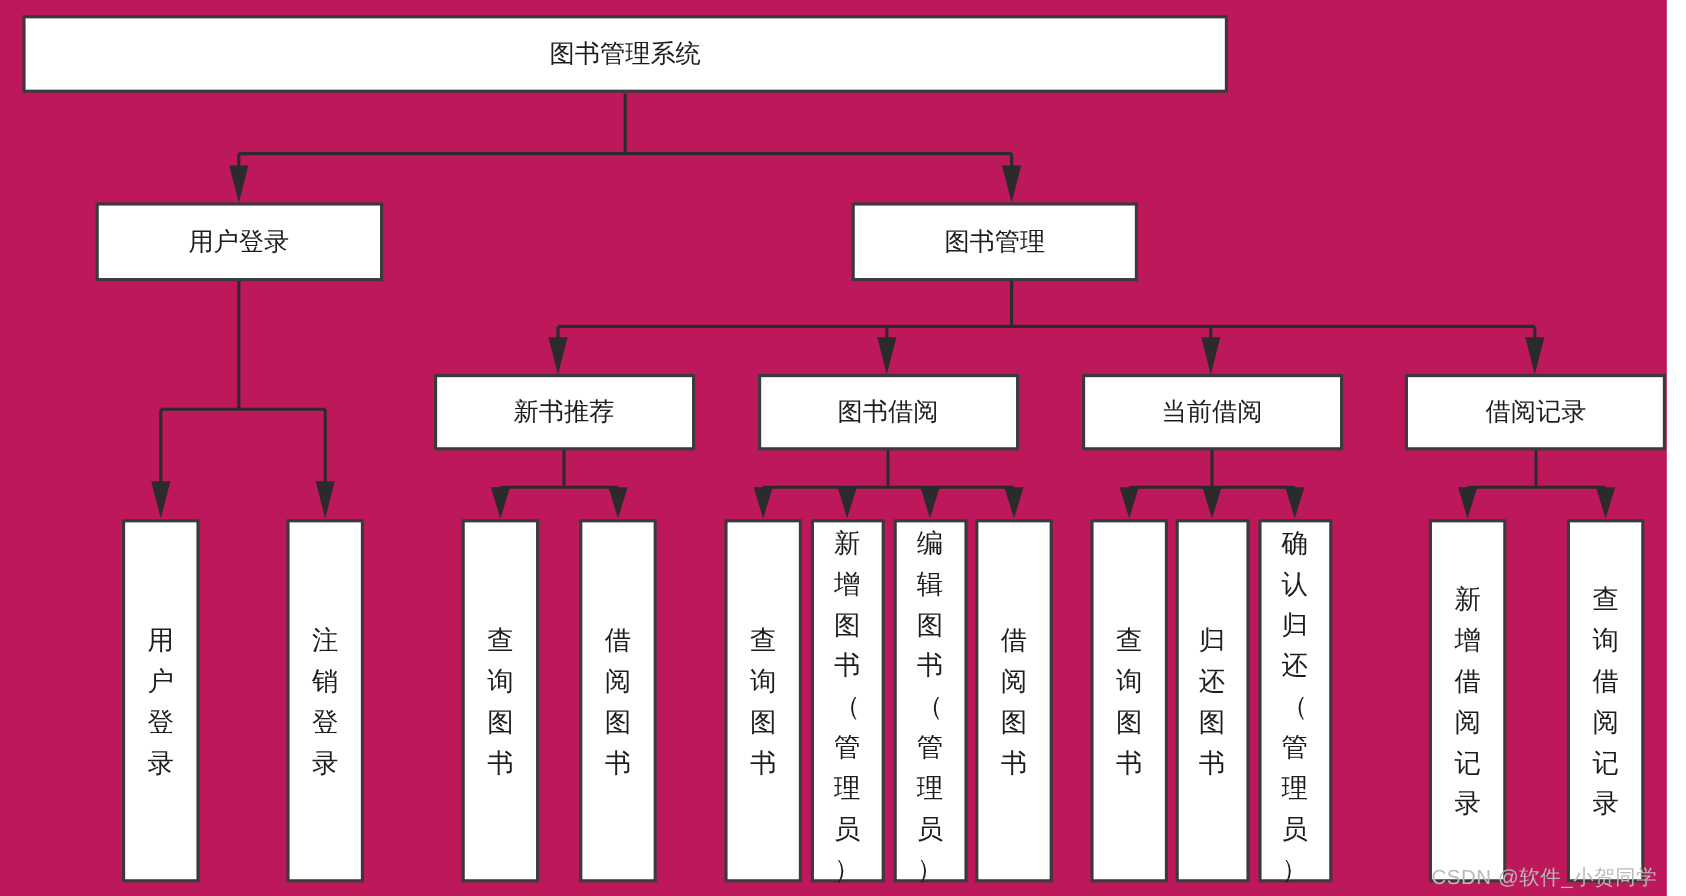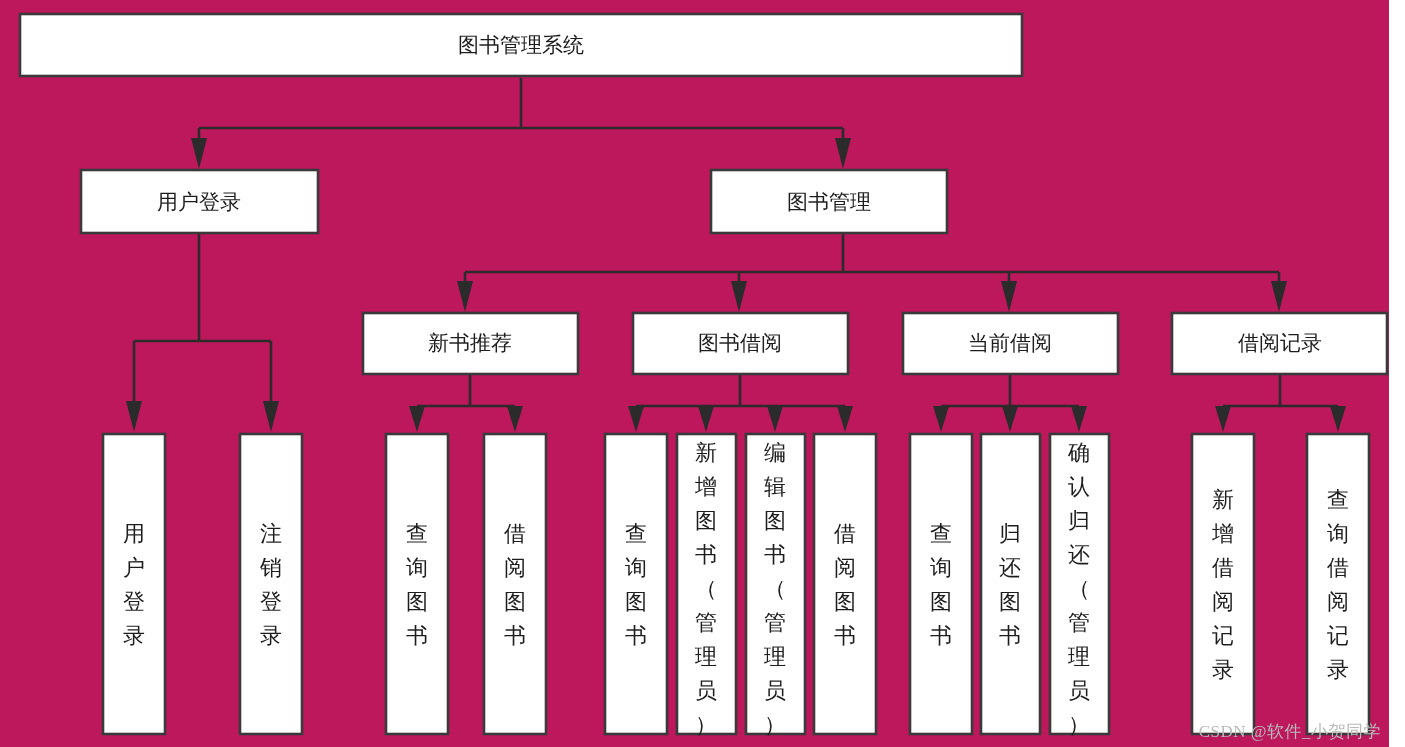--- a/index.html
+++ b/index.html
@@ -50,21 +50,21 @@
     fill: none;
   }
   .arrow-head {
     fill: #2b2b2b;
     stroke: none;
   }
   .watermark {
     position: absolute;
     right: 8px;
     bottom: 4px;
-    font-family: Liberation Serif, serif;
+    font-family: Liberation Sans, sans-serif;
     font-size: 17px;
     color: #b9b9b9;
     white-space: nowrap;
     letter-spacing: 0.5px;
     user-select: none;
   }
 </style>
 </head>
 <body>
 

